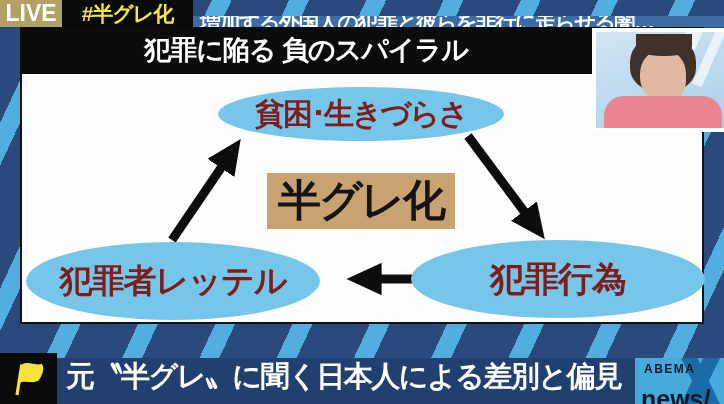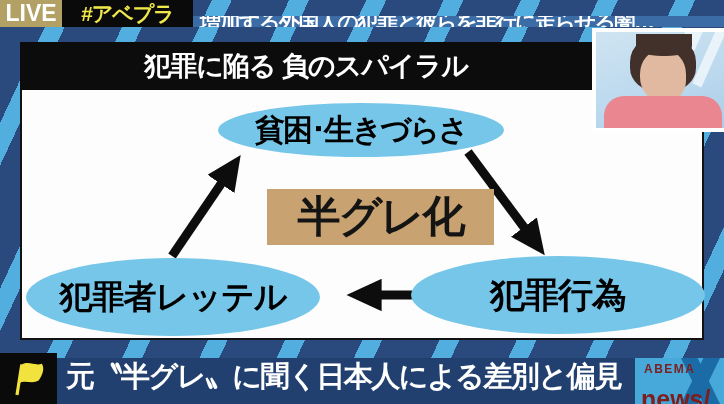--- a/index.html
+++ b/index.html
@@ -8,31 +8,31 @@
     background:repeating-linear-gradient(115deg,#2a4a7d 0 52px,#52aede 52px 70px);}
   
   .topbar{position:absolute;left:0;top:0;width:724px;height:27px;display:flex;z-index:30;}
   .seg-live{width:62px;background:#b2a065;color:#fff;font-weight:bold;font-size:23px;
     display:flex;align-items:center;justify-content:center;letter-spacing:0px;}
   .seg-hash{width:131px;background:#0a0a0a;color:#f0e84a;font-weight:bold;font-size:21px;
     display:flex;align-items:center;justify-content:center;letter-spacing:-1px;}
   .seg-headline{flex:1;background:#3c6ca6;color:#fff;font-weight:bold;font-size:21px;
     display:flex;align-items:center;padding-left:7px;letter-spacing:-1.5px;white-space:nowrap;overflow:hidden;margin-top:16px;}
   
-  .panel{position:absolute;left:20px;top:42px;width:684px;height:298px;background:#fdfdfd;
+  .panel{position:absolute;left:20px;top:26px;width:684px;height:298px;background:#fdfdfd;
     border:2px solid #121212;z-index:10;padding-left:32px;}
   .panel-title{position:absolute;left:-2px;top:-2px;width:572px;height:48px;background:#0c0c0c;
     color:#fff;font-weight:bold;font-size:27px;display:flex;align-items:center;justify-content:center;
     letter-spacing:-1px;white-space:nowrap;}
   .node{position:absolute;background:#76c6e9;border-radius:50%;display:flex;align-items:center;
-    justify-content:center;color:#000000;font-weight:bold;white-space:nowrap;}
+    justify-content:center;color:#7f1d1d;font-weight:bold;white-space:nowrap;}
   .node-top{left:196px;top:59px;width:286px;height:54px;font-size:30px;letter-spacing:-2px;}
   .node-bl{left:4px;top:214px;width:294px;height:78px;font-size:33px;letter-spacing:-1px;}
   .node-br{left:389px;top:212px;width:294px;height:78px;font-size:35px;letter-spacing:-1px;}
-  .center-box{position:absolute;left:245px;top:145px;width:227px;height:56px;background:#c8a271;
+  .center-box{position:absolute;left:245px;top:145px;width:188px;height:56px;background:#c8a271;
     display:flex;align-items:center;justify-content:center;color:#141414;font-weight:bold;
     font-size:43px;letter-spacing:-2px;white-space:nowrap;}
   .arrows{position:absolute;left:0;top:0;width:684px;height:298px;pointer-events:none;}
   
   .video{position:absolute;left:592px;top:28px;width:140px;height:104px;background:#fff;
     padding:4px;z-index:20;}
   .video-inner{position:relative;width:100%;height:100%;overflow:hidden;
     background:linear-gradient(160deg,#cfe4f2 0%,#bcd9ee 55%,#a9cde8 100%);}
   .studio-streak{position:absolute;background:rgba(255,255,255,0.65);}
   .s1{left:78px;top:-8px;width:16px;height:70px;transform:rotate(24deg);}
@@ -45,35 +45,35 @@
     border-radius:0 0 46% 46%;}
   .shirt{position:absolute;left:8px;top:64px;width:118px;height:34px;background:#e9868f;
     border-radius:20px 20px 0 0;}
   
   .ticker{position:absolute;left:0;top:358px;width:724px;height:46px;background:#21406f;z-index:40;}
   .ticker-text{position:absolute;left:66px;top:0;height:38px;display:flex;align-items:center;
     color:#fff;font-weight:bold;font-size:29px;letter-spacing:-1.5px;white-space:nowrap;}
   .flagbox{position:absolute;left:0;top:353px;width:57px;height:51px;background:#0a0a0a;z-index:45;
     display:flex;align-items:center;justify-content:center;}
   .logo{position:absolute;left:635px;top:358px;width:89px;height:46px;background:#46a9d9;z-index:45;
-    overflow:hidden;color:#7f1d1d;}
+    overflow:hidden;color:#0f172a;}
   .logo-bar{position:absolute;background:#1a6ba6;width:15px;height:70px;top:-12px;}
   .xb1{left:58px;transform:rotate(26deg);}
   .xb2{left:58px;transform:rotate(-26deg);}
   .logo-abema{position:absolute;left:9px;top:4px;font-size:12px;font-weight:bold;letter-spacing:1.5px;}
   .logo-news{position:absolute;left:6px;top:27px;font-size:25px;font-weight:bold;letter-spacing:0px;}
 </style>
 </head>
 <body>
 
 <div class="screen">
 
   <div class="topbar">
     <div class="seg-live">LIVE</div>
-    <div class="seg-hash">#アベプラ</div>
+    <div class="seg-hash">#半グレ化</div>
     <div class="seg-headline">増加する外国人の犯罪と彼らを非行に走らせる闇…</div>
   </div>
 
   <div class="panel">
     <div class="panel-title">犯罪に陥る 負のスパイラル</div>
 
     <svg class="arrows" viewBox="0 0 684 298">
       <defs>
         <marker id="ah" markerWidth="4.2" markerHeight="3.6" refX="0.4" refY="1.8" orient="auto">
           <path d="M0,0 L3.9,1.8 L0,3.6 Z" fill="#0d0d0d"></path>

